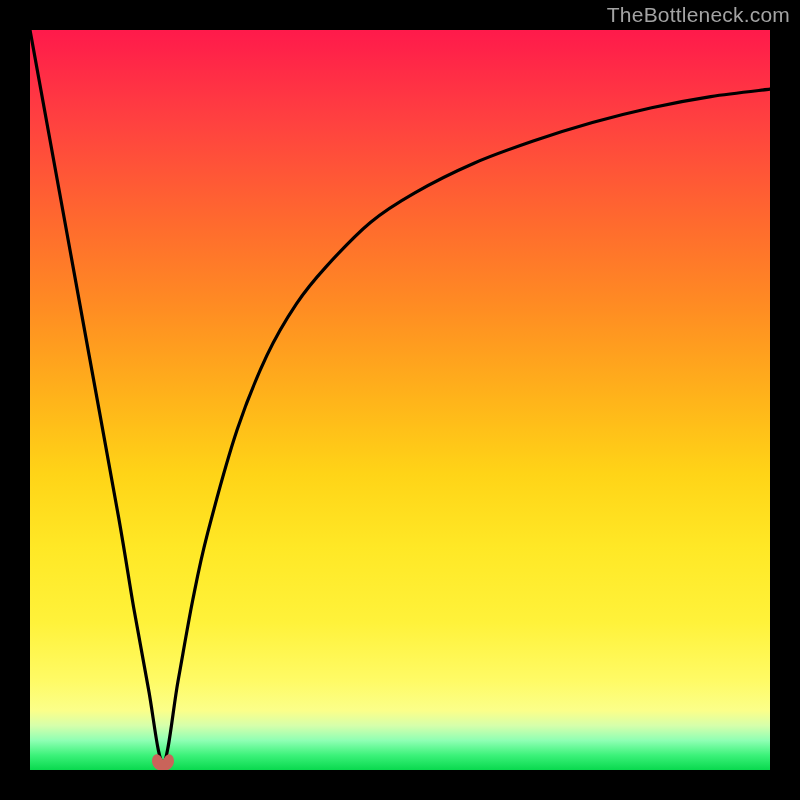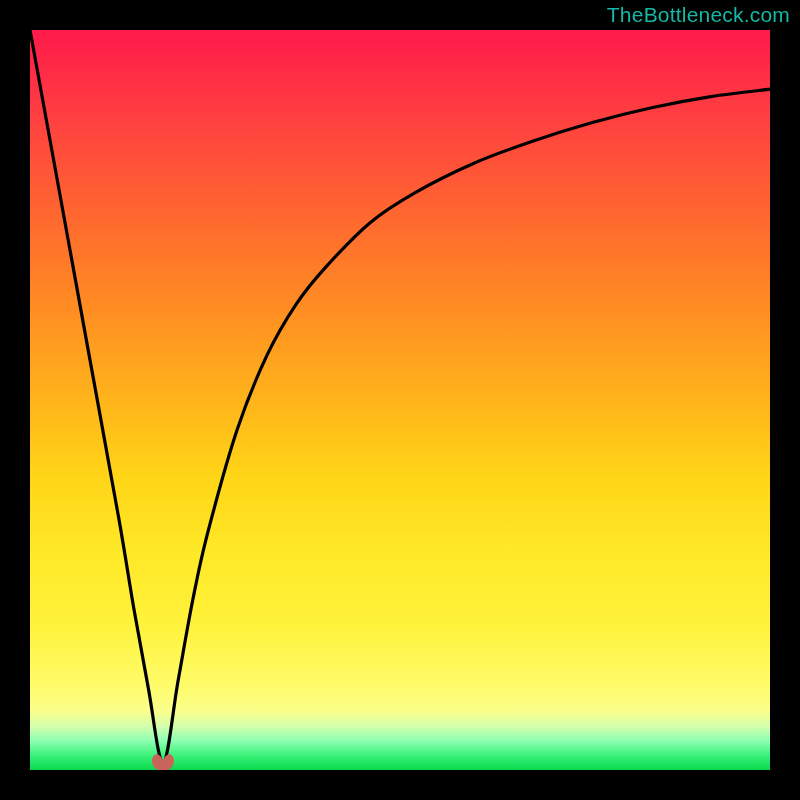--- a/index.html
+++ b/index.html
@@ -56,21 +56,21 @@
     position: absolute;
     top: 0;
     left: 0;
     width: 740px;
     height: 740px;
   }
   .watermark {
     position: absolute;
     top: 3px;
     right: 10px;
-    color: #14b8a6;
+    color: #a3a3a3;
     font-size: 21px;
     font-weight: 400;
     letter-spacing: 0.2px;
     user-select: none;
   }
   .marker {
     position: absolute;
     width: 26px;
     height: 24px;
     pointer-events: none;

